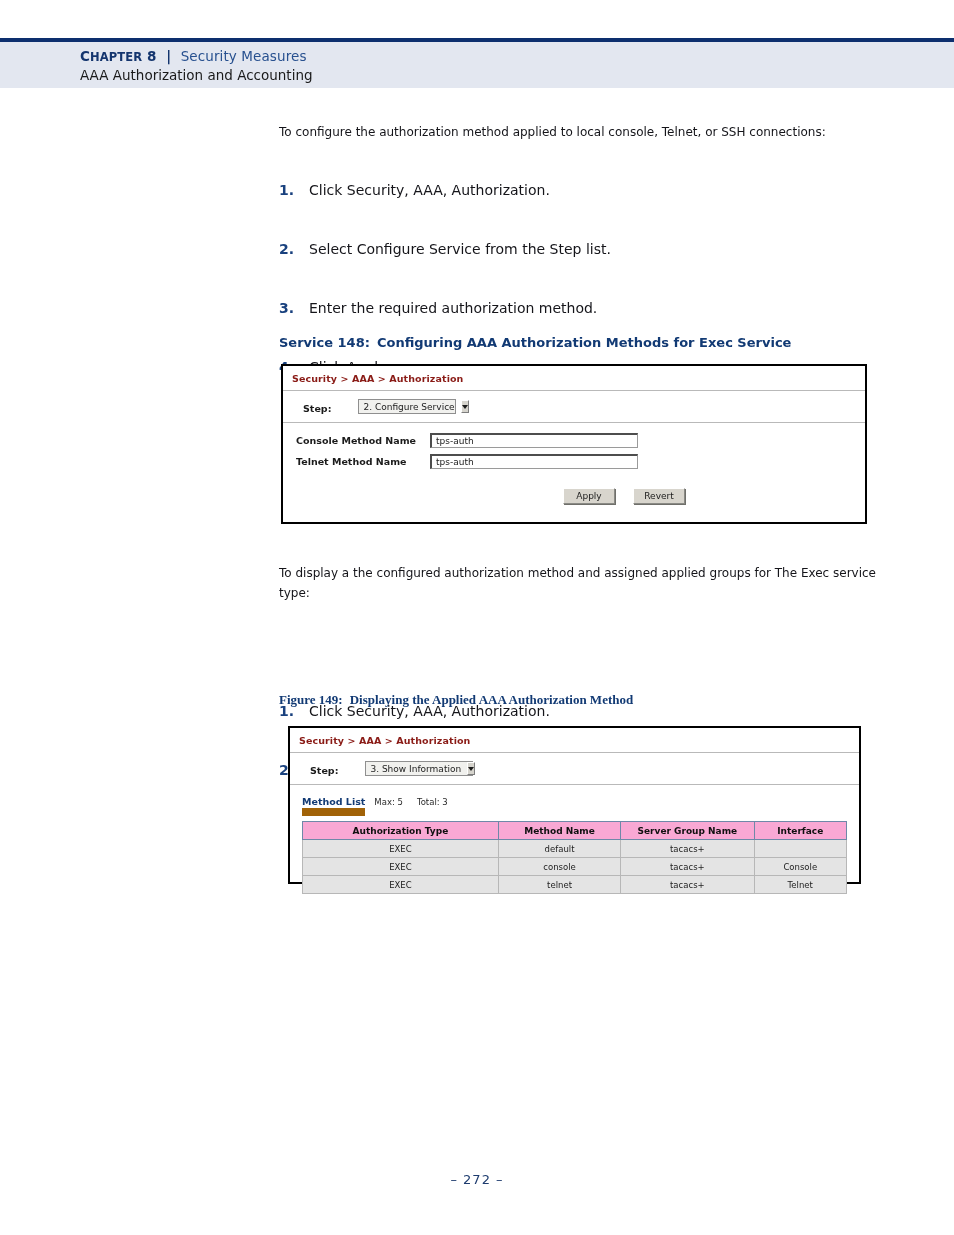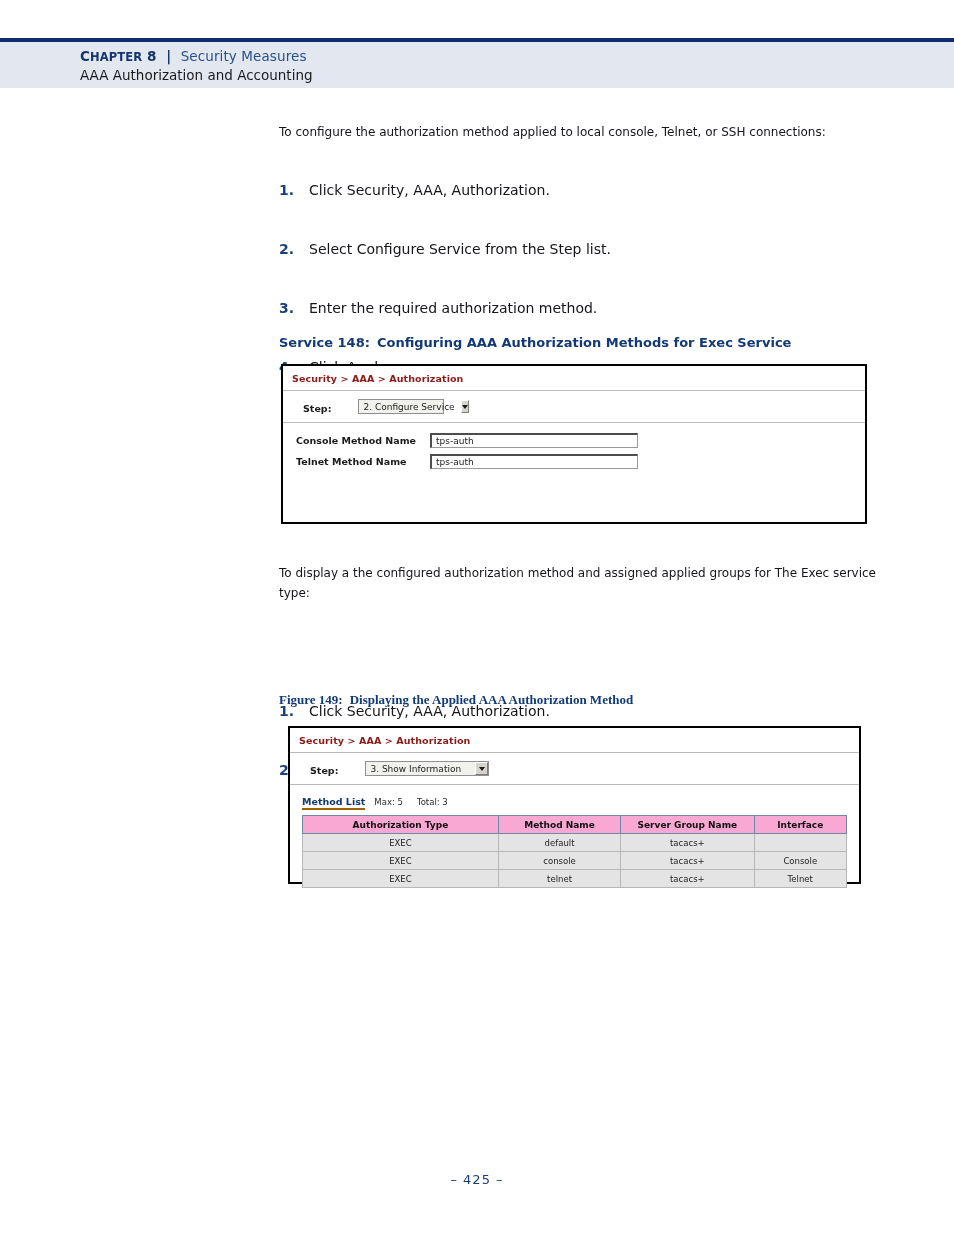--- a/index.html
+++ b/index.html
@@ -219,21 +219,21 @@
   
   .list-head {
     padding: 11px 0 3px 12px;
     display: flex;
     align-items: baseline;
   }
   .list-title {
     font-size: 9.5px;
     font-weight: bold;
     color: #123a74;
-    border-bottom: 2px solid #a16207;
+    border-bottom: 8px solid #a16207;
     padding-bottom: 1px;
     margin-right: 9px;
   }
   .list-meta {
     font-size: 8.5px;
     color: #2a2a2a;
     margin-right: 14px;
   }
   .data-table {
     border-collapse: collapse;
@@ -308,38 +308,42 @@
 <div class="fig-caption" style="top:335px;">
   <span class="capnum">Service 148:</span><span>Configuring AAA Authorization Methods for Exec Service</span>
 </div>
 
 <div class="shot" style="top:364px; left:281px; width:586px; height:160px;">
   <div class="shot-crumb">Security &gt; AAA &gt; Authorization</div>
   <div class="shot-rule"></div>
 
   <div class="shot-steprow">
     <span class="shot-steplabel">Step:</span>
-    <span class="shot-select" style="width:86px;">
+    <span class="shot-select" style="width:98px;">
       <span class="selval">2. Configure Service</span>
       <span class="arrowbox">
           <span class="caret"></span>
         </span>
     </span>
   </div>
   <div class="shot-rule"></div>
 
   <div class="form-area">
     <div class="form-row">
       <span class="form-label">Console Method Name</span>
       <span class="form-input">tps-auth</span>
     </div>
     <div class="form-row">
       <span class="form-label">Telnet Method Name</span>
       <span class="form-input">tps-auth</span>
     </div>
+    <div class="btn-row">
+      <span class="ui-btn">Apply</span>
+      <span class="ui-btn">Revert</span>
+    </div>
   </div>
 </div>
 
 <div class="body-col para" style="top:563px;">To display a the configured authorization method and assigned applied groups for The Exec service type:</div>
 
 <div class="body-col numlist" style="top:621px;">
   <span class="num">1.</span>
   <span class="txt">Click Security, AAA, Authorization.</span>
 </div>
 <div class="body-col numlist" style="top:660px;">
@@ -350,21 +354,21 @@
 <div class="fig-caption" style="top:692px;font-family:Liberation Serif, serif;">
   <span class="capnum">Figure 149:</span><span>Displaying the Applied AAA Authorization Method</span>
 </div>
 
 <div class="shot" style="top:726px; left:288px; width:573px; height:158px;">
   <div class="shot-crumb">Security &gt; AAA &gt; Authorization</div>
   <div class="shot-rule"></div>
 
   <div class="shot-steprow">
     <span class="shot-steplabel">Step:</span>
-    <span class="shot-select" style="width:124px;">
+    <span class="shot-select" style="width:108px;">
       <span class="selval">3. Show Information</span>
       <span class="arrowbox">
           <span class="caret"></span>
         </span>
     </span>
   </div>
   <div class="shot-rule"></div>
 
   <div class="list-head">
     <span class="list-title">Method List</span>
@@ -403,13 +407,13 @@
       <tr>
         <td>EXEC</td>
         <td>telnet</td>
         <td>tacacs+</td>
         <td>Telnet</td>
       </tr>
     </tbody>
   </table>
 </div>
 
-<div class="page-number">–  425  –</div>
+<div class="page-number">–  272  –</div>
 
 </body></html>

